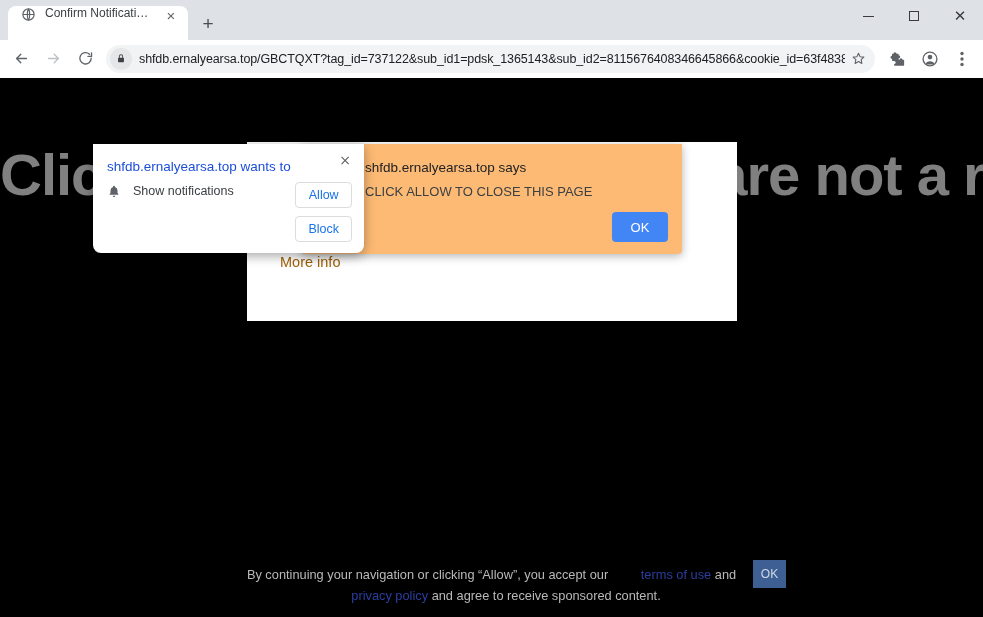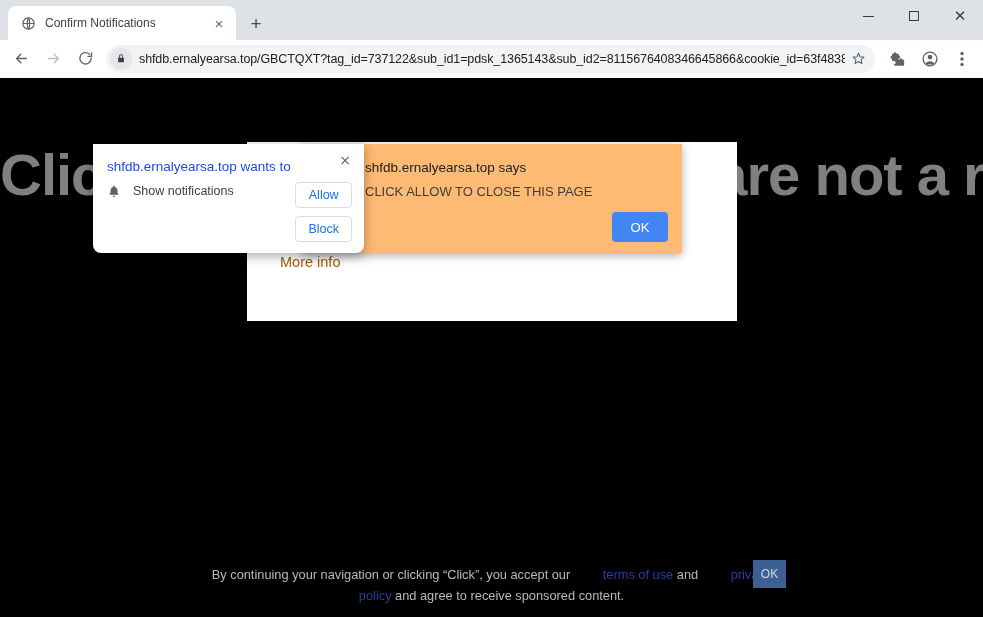--- a/index.html
+++ b/index.html
@@ -24,23 +24,22 @@
     position: relative;
     height: 40px;
     background: #dee1e6;
     display: flex;
     align-items: flex-end;
     padding-left: 8px;
   }
   .tab {
     position: relative;
     display: flex;
-    align-items: center;
     height: 34px;
-    width: 228px;
+    width: 180px;
     background: #fff;
     border-radius: 8px 8px 0 0;
     padding: 0 8px 0 12px;
     gap: 9px;
   }
   .tab-favicon {
     width: 16px; height: 16px;
     flex: 0 0 16px;
     display: flex; align-items: center; justify-content: center;
   }
@@ -406,21 +405,21 @@
   <div class="viewport">
 
     <div class="hero">Click Allow to confirm you are not a robot</div>
 
     <div class="content-card">
       <span class="more-info">More info</span>
     </div>
 
     <div class="consent">
       <div class="consent-text">
-        <span>By continuing your navigation or clicking “Click”, you accept our </span><span class="consent-link">terms of use</span><span> and </span><span class="consent-link">privacy policy</span><span> and agree to receive sponsored content.</span>
+        <span>By continuing your navigation or clicking “Allow”, you accept our </span><span class="consent-link">terms of use</span><span> and </span><span class="consent-link">privacy policy</span><span> and agree to receive sponsored content.</span>
       </div>
       <button class="consent-ok">OK</button>
     </div>
 
     <div class="js-alert">
       <div class="js-alert-origin">shfdb.ernalyearsa.top says</div>
       <div class="js-alert-msg">CLICK ALLOW TO CLOSE THIS PAGE</div>
       <button class="js-alert-ok">OK</button>
     </div>
 

